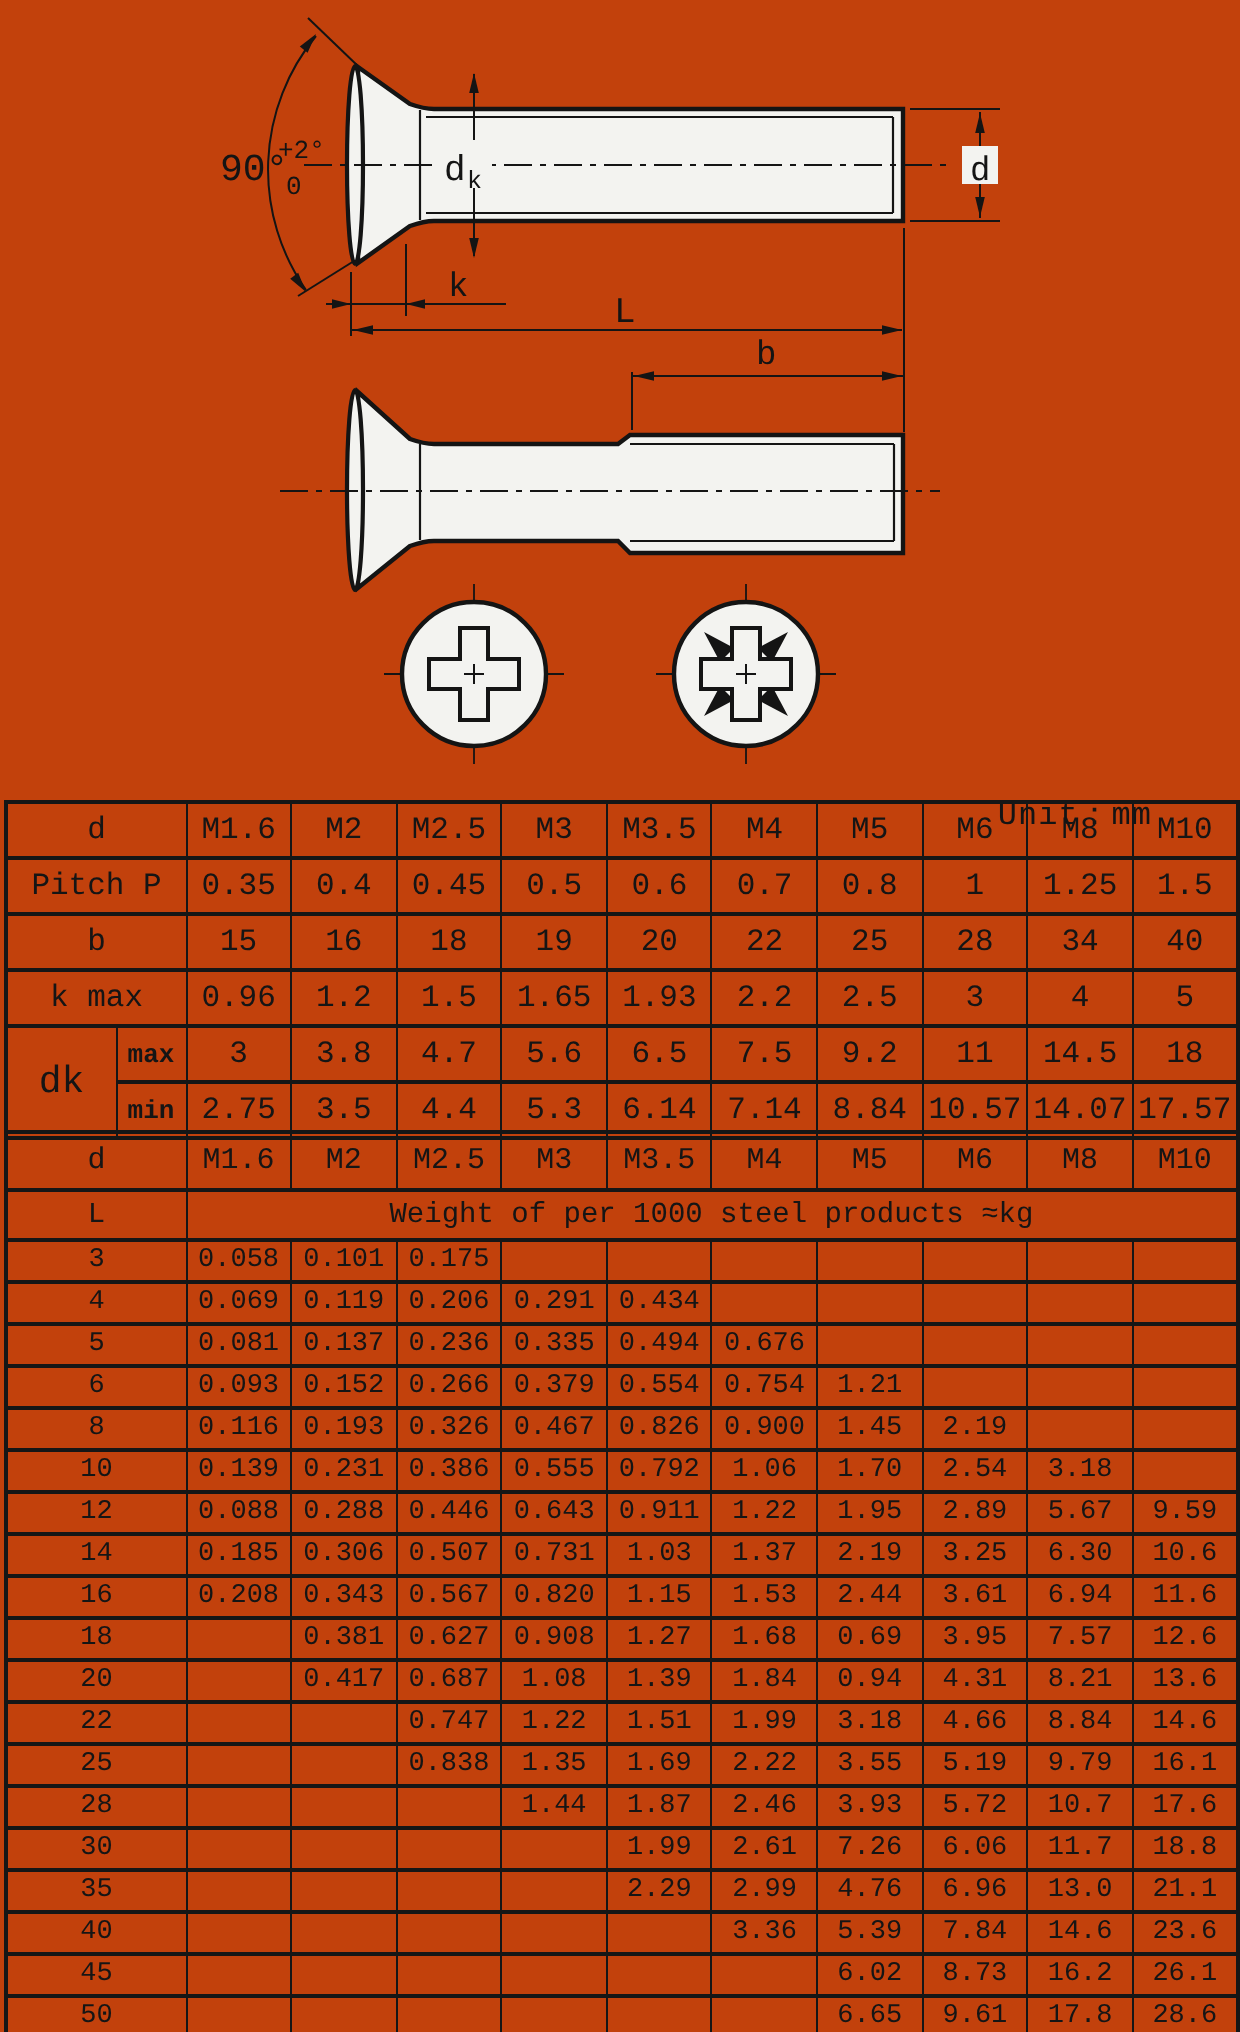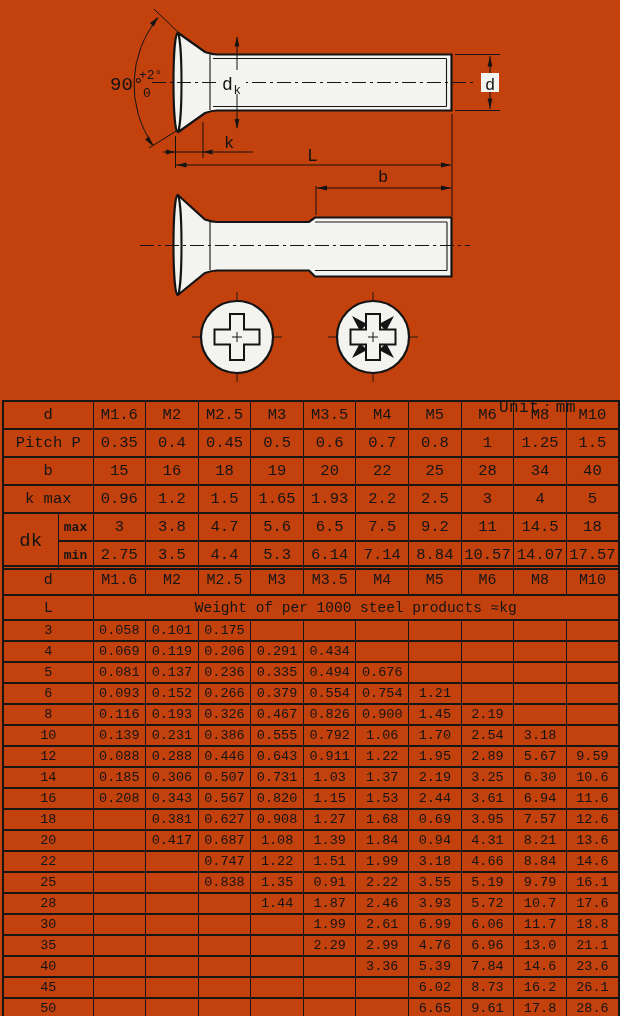--- a/index.html
+++ b/index.html
@@ -424,21 +424,21 @@
           <td>4.66</td>
           <td>8.84</td>
           <td>14.6</td>
         </tr>
         <tr>
           <td>25</td>
           <td></td>
           <td></td>
           <td>0.838</td>
           <td>1.35</td>
-          <td>0.91</td>
+          <td>1.69</td>
           <td>2.22</td>
           <td>3.55</td>
           <td>5.19</td>
           <td>9.79</td>
           <td>16.1</td>
         </tr>
         <tr>
           <td>28</td>
           <td></td>
           <td></td>
@@ -452,21 +452,21 @@
           <td>17.6</td>
         </tr>
         <tr>
           <td>30</td>
           <td></td>
           <td></td>
           <td></td>
           <td></td>
           <td>1.99</td>
           <td>2.61</td>
-          <td>6.99</td>
+          <td>7.26</td>
           <td>6.06</td>
           <td>11.7</td>
           <td>18.8</td>
         </tr>
         <tr>
           <td>35</td>
           <td></td>
           <td></td>
           <td></td>
           <td></td>

